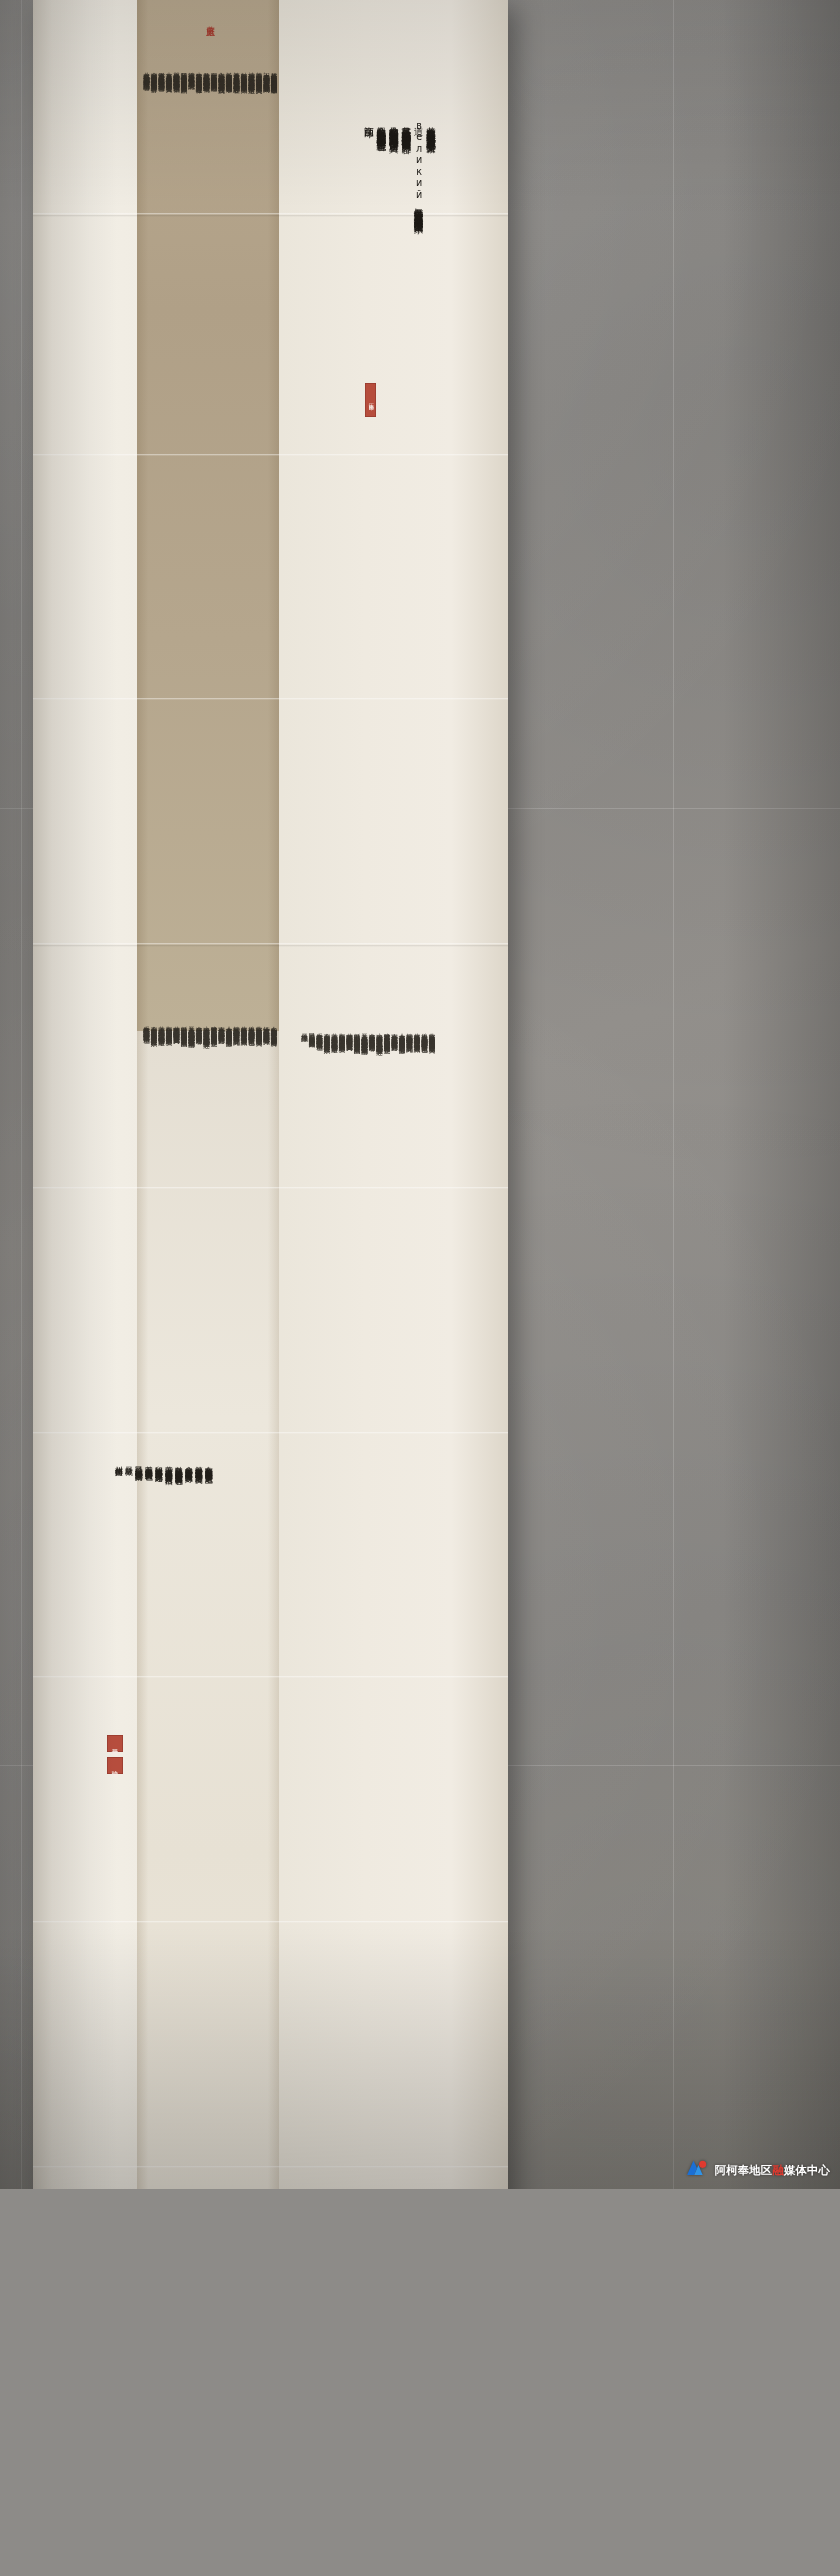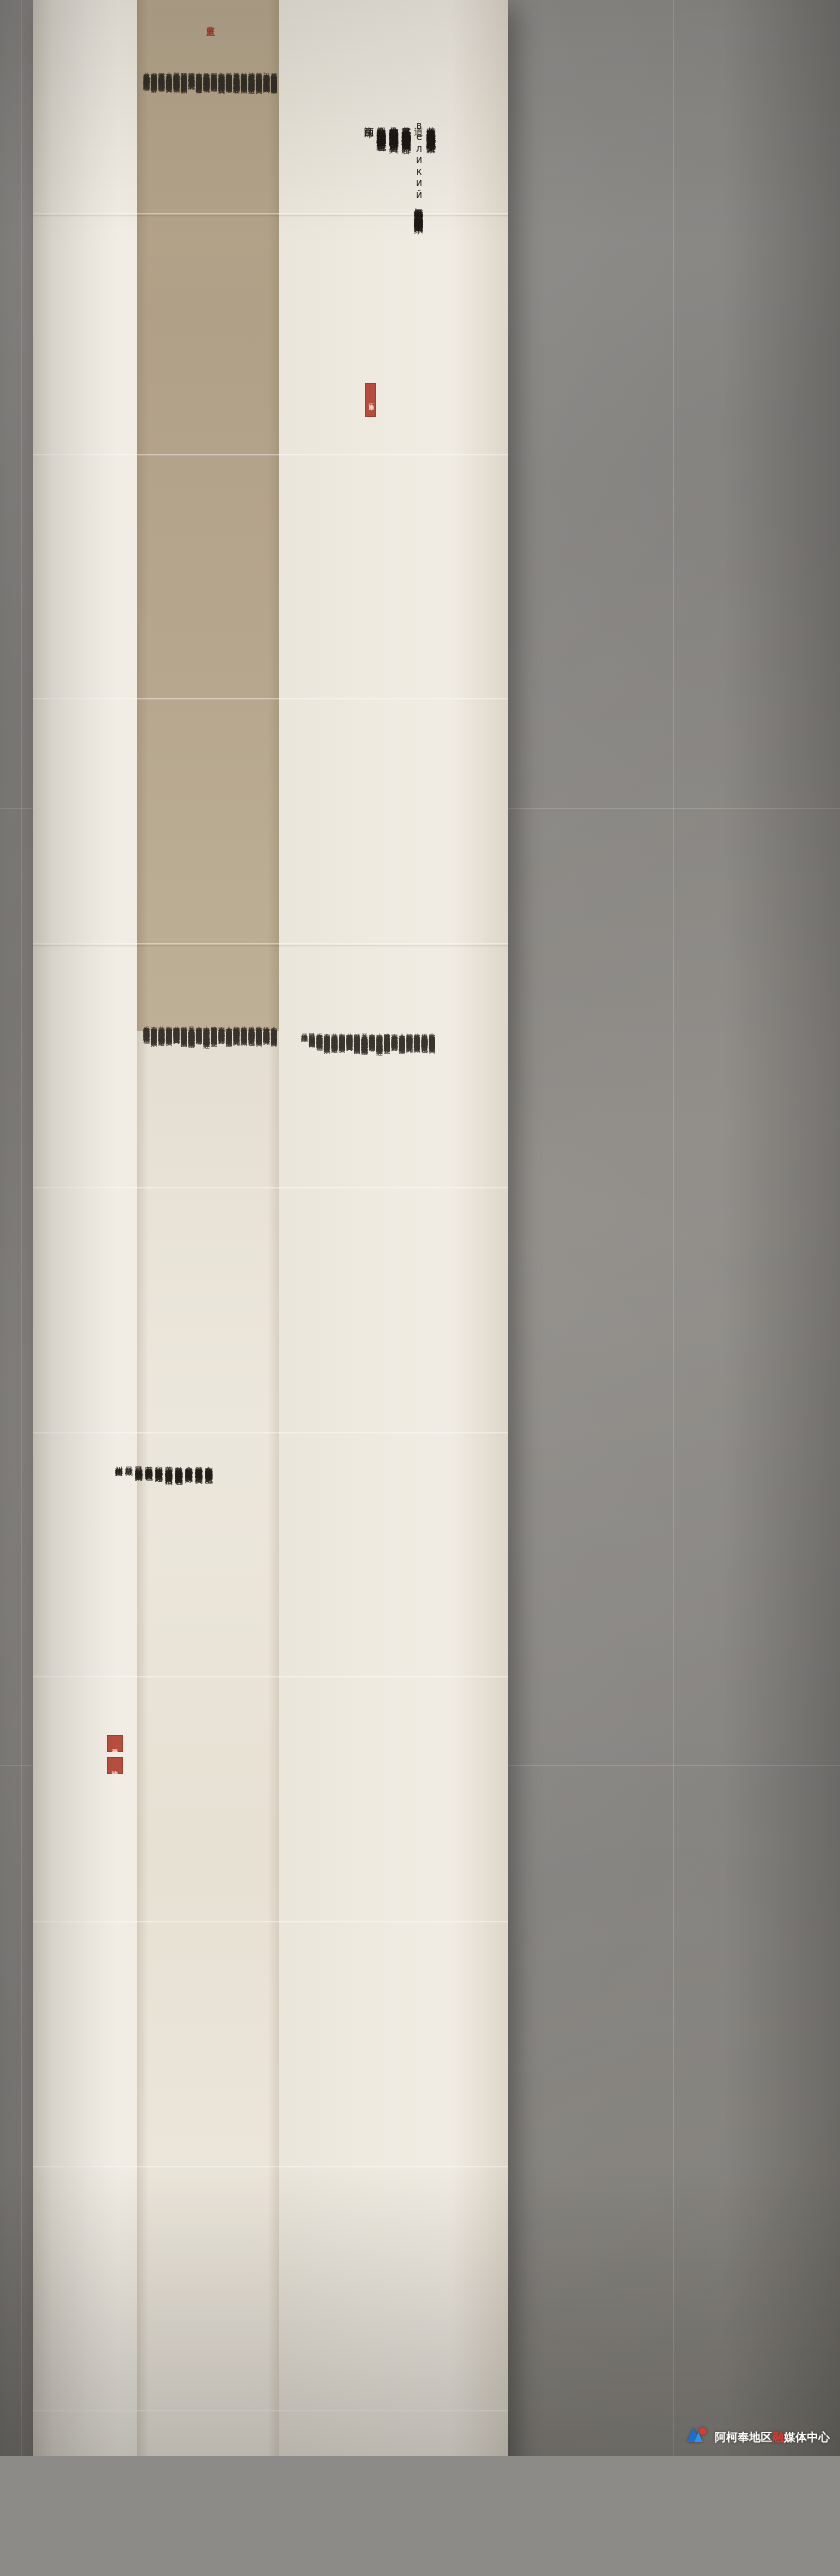--- a/index.html
+++ b/index.html
@@ -11,21 +11,21 @@
     width: 840px;
     height: 2576px;
     font-family: "Liberation Sans", sans-serif;
     overflow: hidden;
   }
 
   
   .photo {
     position: relative;
     width: 840px;
-    height: 2456px;
+    height: 2189px;
     background:
       
       radial-gradient(circle at 12% 8%, rgba(255,255,255,0.10), rgba(255,255,255,0) 38%),
       radial-gradient(circle at 88% 20%, rgba(0,0,0,0.07), rgba(0,0,0,0) 40%),
       radial-gradient(circle at 20% 72%, rgba(255,255,255,0.07), rgba(255,255,255,0) 42%),
       radial-gradient(circle at 78% 92%, rgba(0,0,0,0.08), rgba(0,0,0,0) 45%),
       linear-gradient(160deg, #918f8c 0%, #8b8986 25%, #94918d 50%, #8a8885 75%, #939089 100%);
     overflow: hidden;
   }
 

